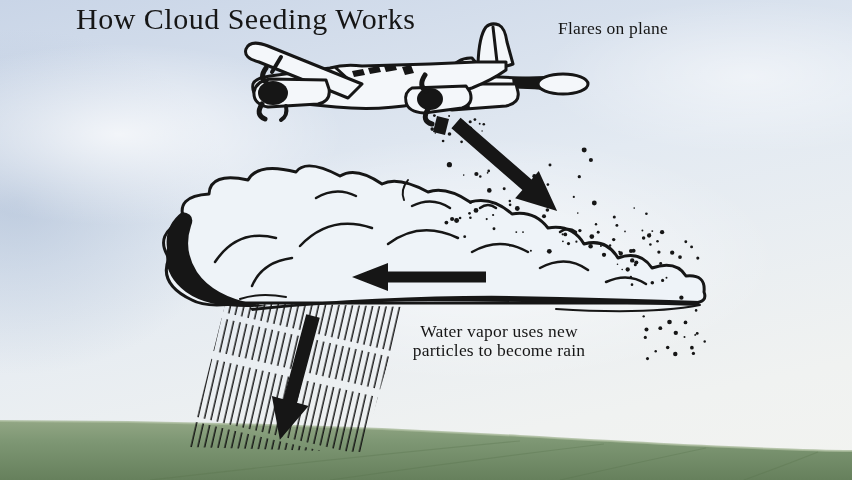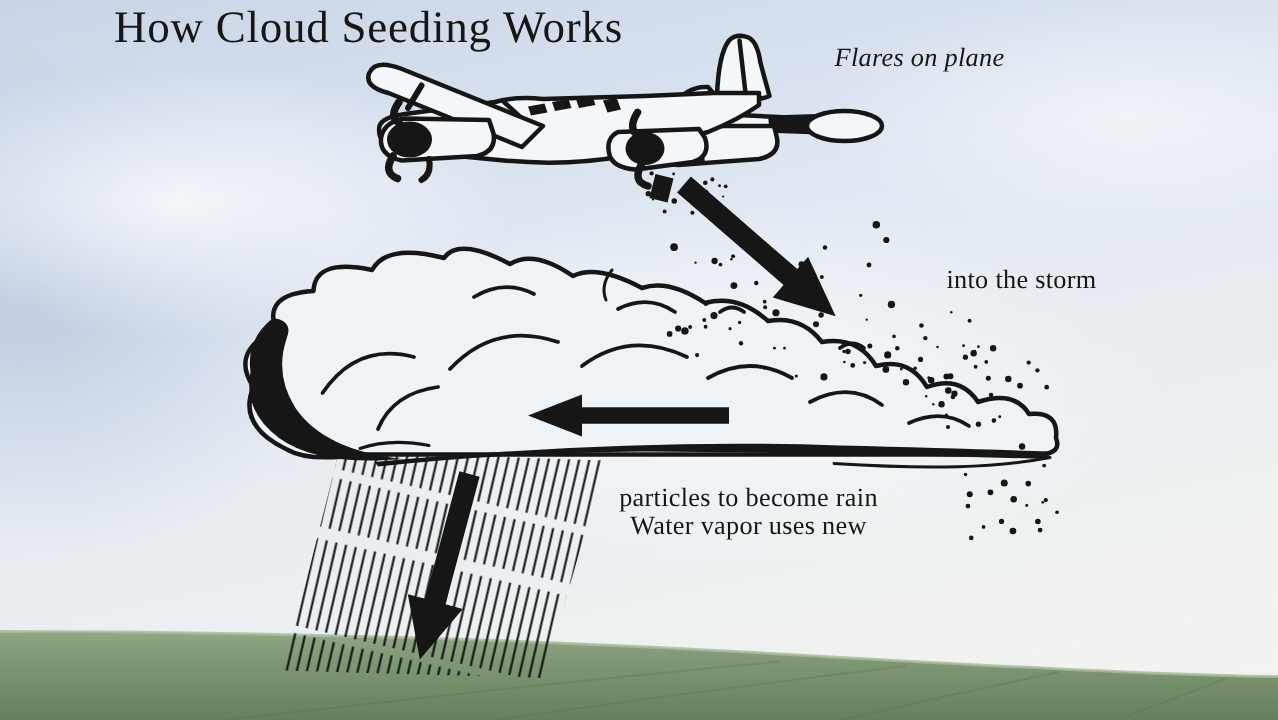--- a/index.html
+++ b/index.html
@@ -21,21 +21,21 @@
   svg.art{position:absolute;left:0;top:0;}
   .title{
     position:absolute; left:76px; top:2px; font-size:30px; letter-spacing:.5px;
     font-weight:500; white-space:nowrap;
   }
   .label{
     position:absolute; width:250px; text-align:center; font-size:17.5px;
     line-height:1.1; letter-spacing:.2px;
   }
   .label span{display:block;}
-  .label-flares{left:488px; top:29px;font-style:italic;}
+  .label-flares{left:488px; top:19px;}
   .label-storm{left:556px; top:177px;}
   .label-rain{left:374px; top:322px;}
 </style>
 </head>
 <body>
 
 <div class="stage">
 
   <svg class="art" width="852" height="480" viewBox="0 0 852 480">
     <defs>
@@ -262,20 +262,19 @@
     </g>
   </svg>
 
   <div class="title">How Cloud Seeding Works</div>
 
   <div class="label label-flares">
     <span>Flares on plane</span>
   </div>
 
   <div class="label label-storm">
-    <span>into the storm</span>
   </div>
 
   <div class="label label-rain">
+    <span>Water vapor uses new</span>
     <span>particles to become rain</span>
-    <span>Water vapor uses new</span>
   </div>
 </div>
 
 </body></html>

